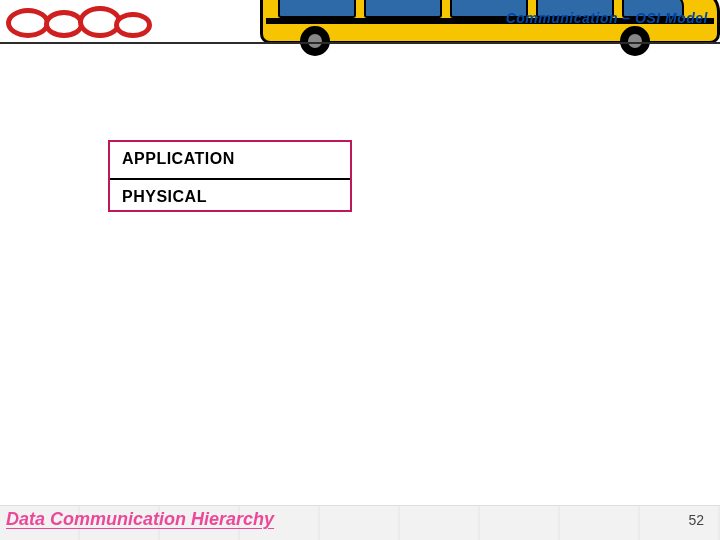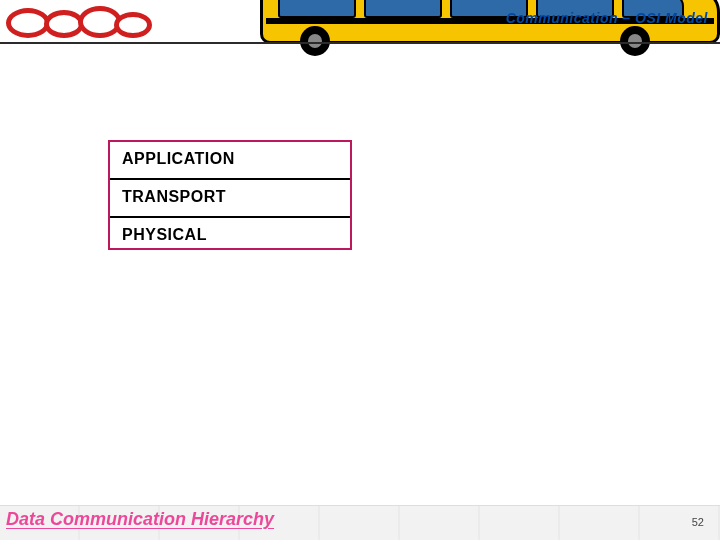--- a/index.html
+++ b/index.html
@@ -127,21 +127,21 @@
     font-size: 18px;
     color: #ec4899;
     text-decoration: underline;
     text-underline-offset: 3px;
   }
 
   .page-number {
     position: absolute;
     right: 16px;
     bottom: 12px;
-    font-size: 11px;
+    font-size: 14px;
     color: #444;
   }
 
   
   .preview-strip {
     position: absolute;
     left: 0; right: 0; bottom: 0;
     height: 34px;
     background: repeating-linear-gradient(
       90deg,
@@ -173,21 +173,20 @@
   <div class="bus-wheel wheel-l"></div>
   <div class="bus-wheel wheel-r"></div>
 </div>
 
 <div class="hr"></div>
 
 <div class="title">Communication – OSI Model</div>
 
 <div class="layer-stack">
   <div class="layer-row">APPLICATION</div>
-  <div class="layer-row">TRANSPORT</div>
   <div class="layer-row">PHYSICAL</div>
 </div>
 
 <div class="preview-strip"></div>
 
 <div class="footer-caption">Data Communication Hierarchy</div>
 
 <div class="page-number">52</div>
 
 </body></html>

